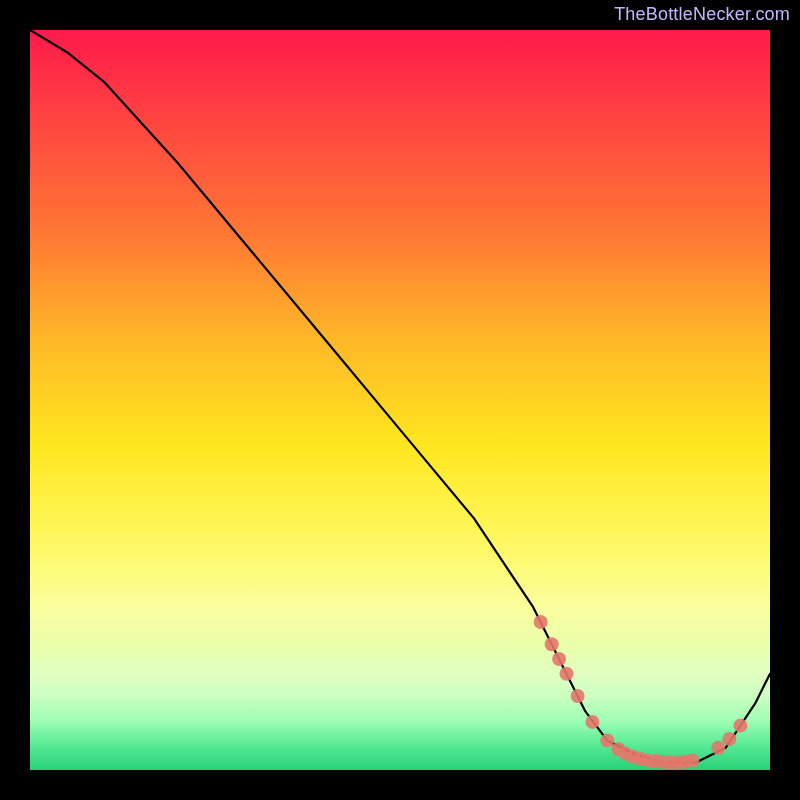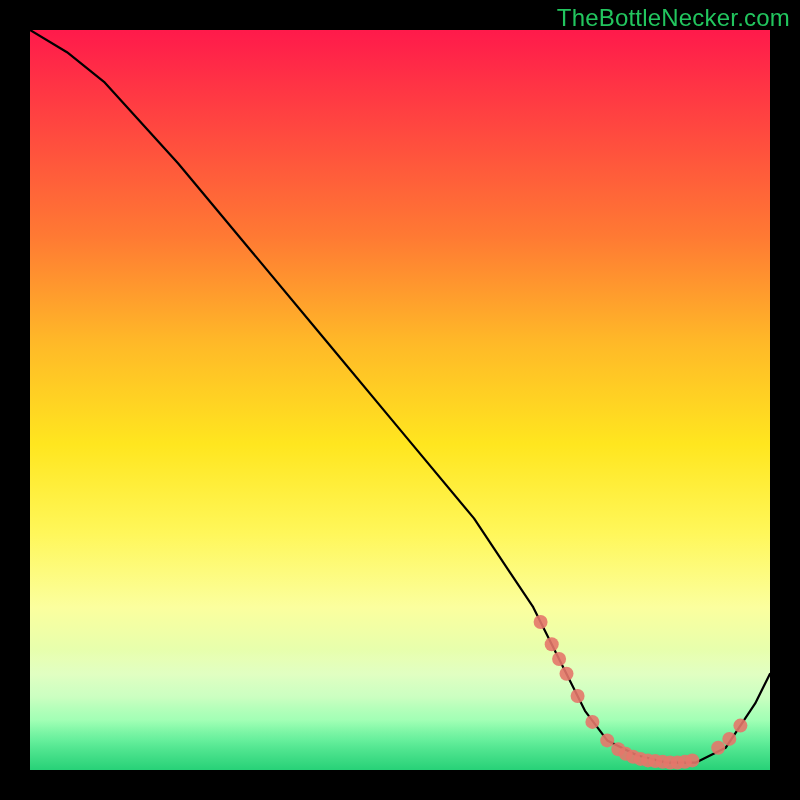--- a/index.html
+++ b/index.html
@@ -59,22 +59,22 @@
     left: 30px;
     top: 30px;
     width: 740px;
     height: 740px;
     pointer-events: none;
   }
   .watermark {
     position: absolute;
     top: 4px;
     right: 10px;
-    color: #22c55e;
-    font-size: 24px;
+    color: #c4b5fd;
+    font-size: 18px;
     font-weight: 500;
     letter-spacing: 0.2px;
   }
 </style>
 </head>
 <body>
 
 <div class="frame">
   <div class="plot"></div>
   <div class="bottom-band"></div>

